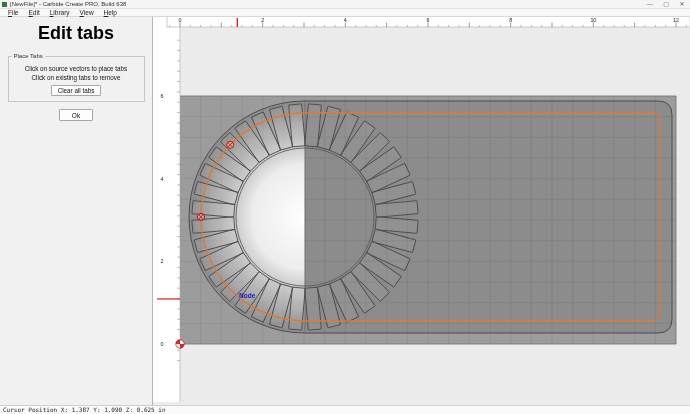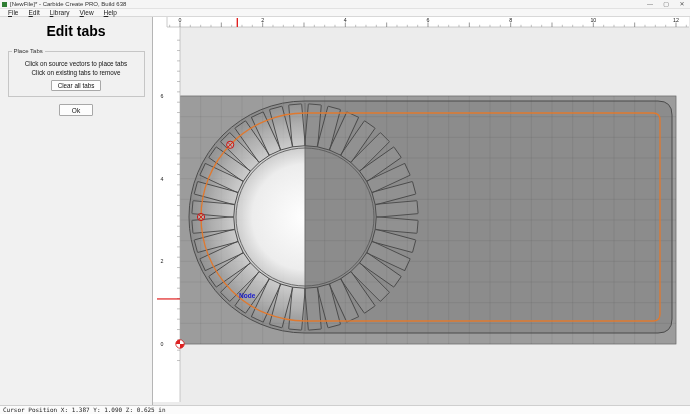--- a/index.html
+++ b/index.html
@@ -18,21 +18,21 @@
   
   .menubar{height:8px;background:#f7f7f7;display:flex;align-items:center;
     border-bottom:1px solid #d8d8d8;box-sizing:border-box;padding-left:3px;}
   .menu-item{display:inline-block;font-size:6.5px;line-height:7px;color:#222;
     padding:0 5px;cursor:default;}
   .menu-item::first-letter{text-decoration:underline;}
   
   .content{display:flex;height:388px;}
   .sidebar{width:153px;flex:0 0 auto;background:#f1f1f1;border-right:1px solid #b5b5b5;
     box-sizing:border-box;display:flex;flex-direction:column;align-items:center;}
-  .sidebar-heading{font-size:14px;font-weight:bold;color:#000;margin:6px 0 9px;}
+  .sidebar-heading{font-size:18px;font-weight:bold;color:#000;margin:6px 0 9px;}
   .groupbox{position:relative;width:137px;border:1px solid #c6c6c6;box-sizing:border-box;
     padding:6px 2px 5px;margin-top:3px;}
   .grouplabel{position:absolute;top:-4px;left:3px;background:#f1f1f1;font-size:6px;
     padding:0 2px;color:#333;}
   .instr{font-size:6.3px;text-align:center;margin:2px 0;color:#111;}
   .btn{font-size:6.3px;background:#fdfdfd;border:1px solid #a8a8a8;color:#111;
     padding:1px 6px;display:block;margin:4px auto 0;font-family:inherit;border-radius:1px;}
   .btn-ok{margin-top:7px;padding:1.5px 12px;font-size:6.5px;}
   .main{flex:1 1 auto;position:relative;background:#ececec;}
   .main svg{display:block;}

